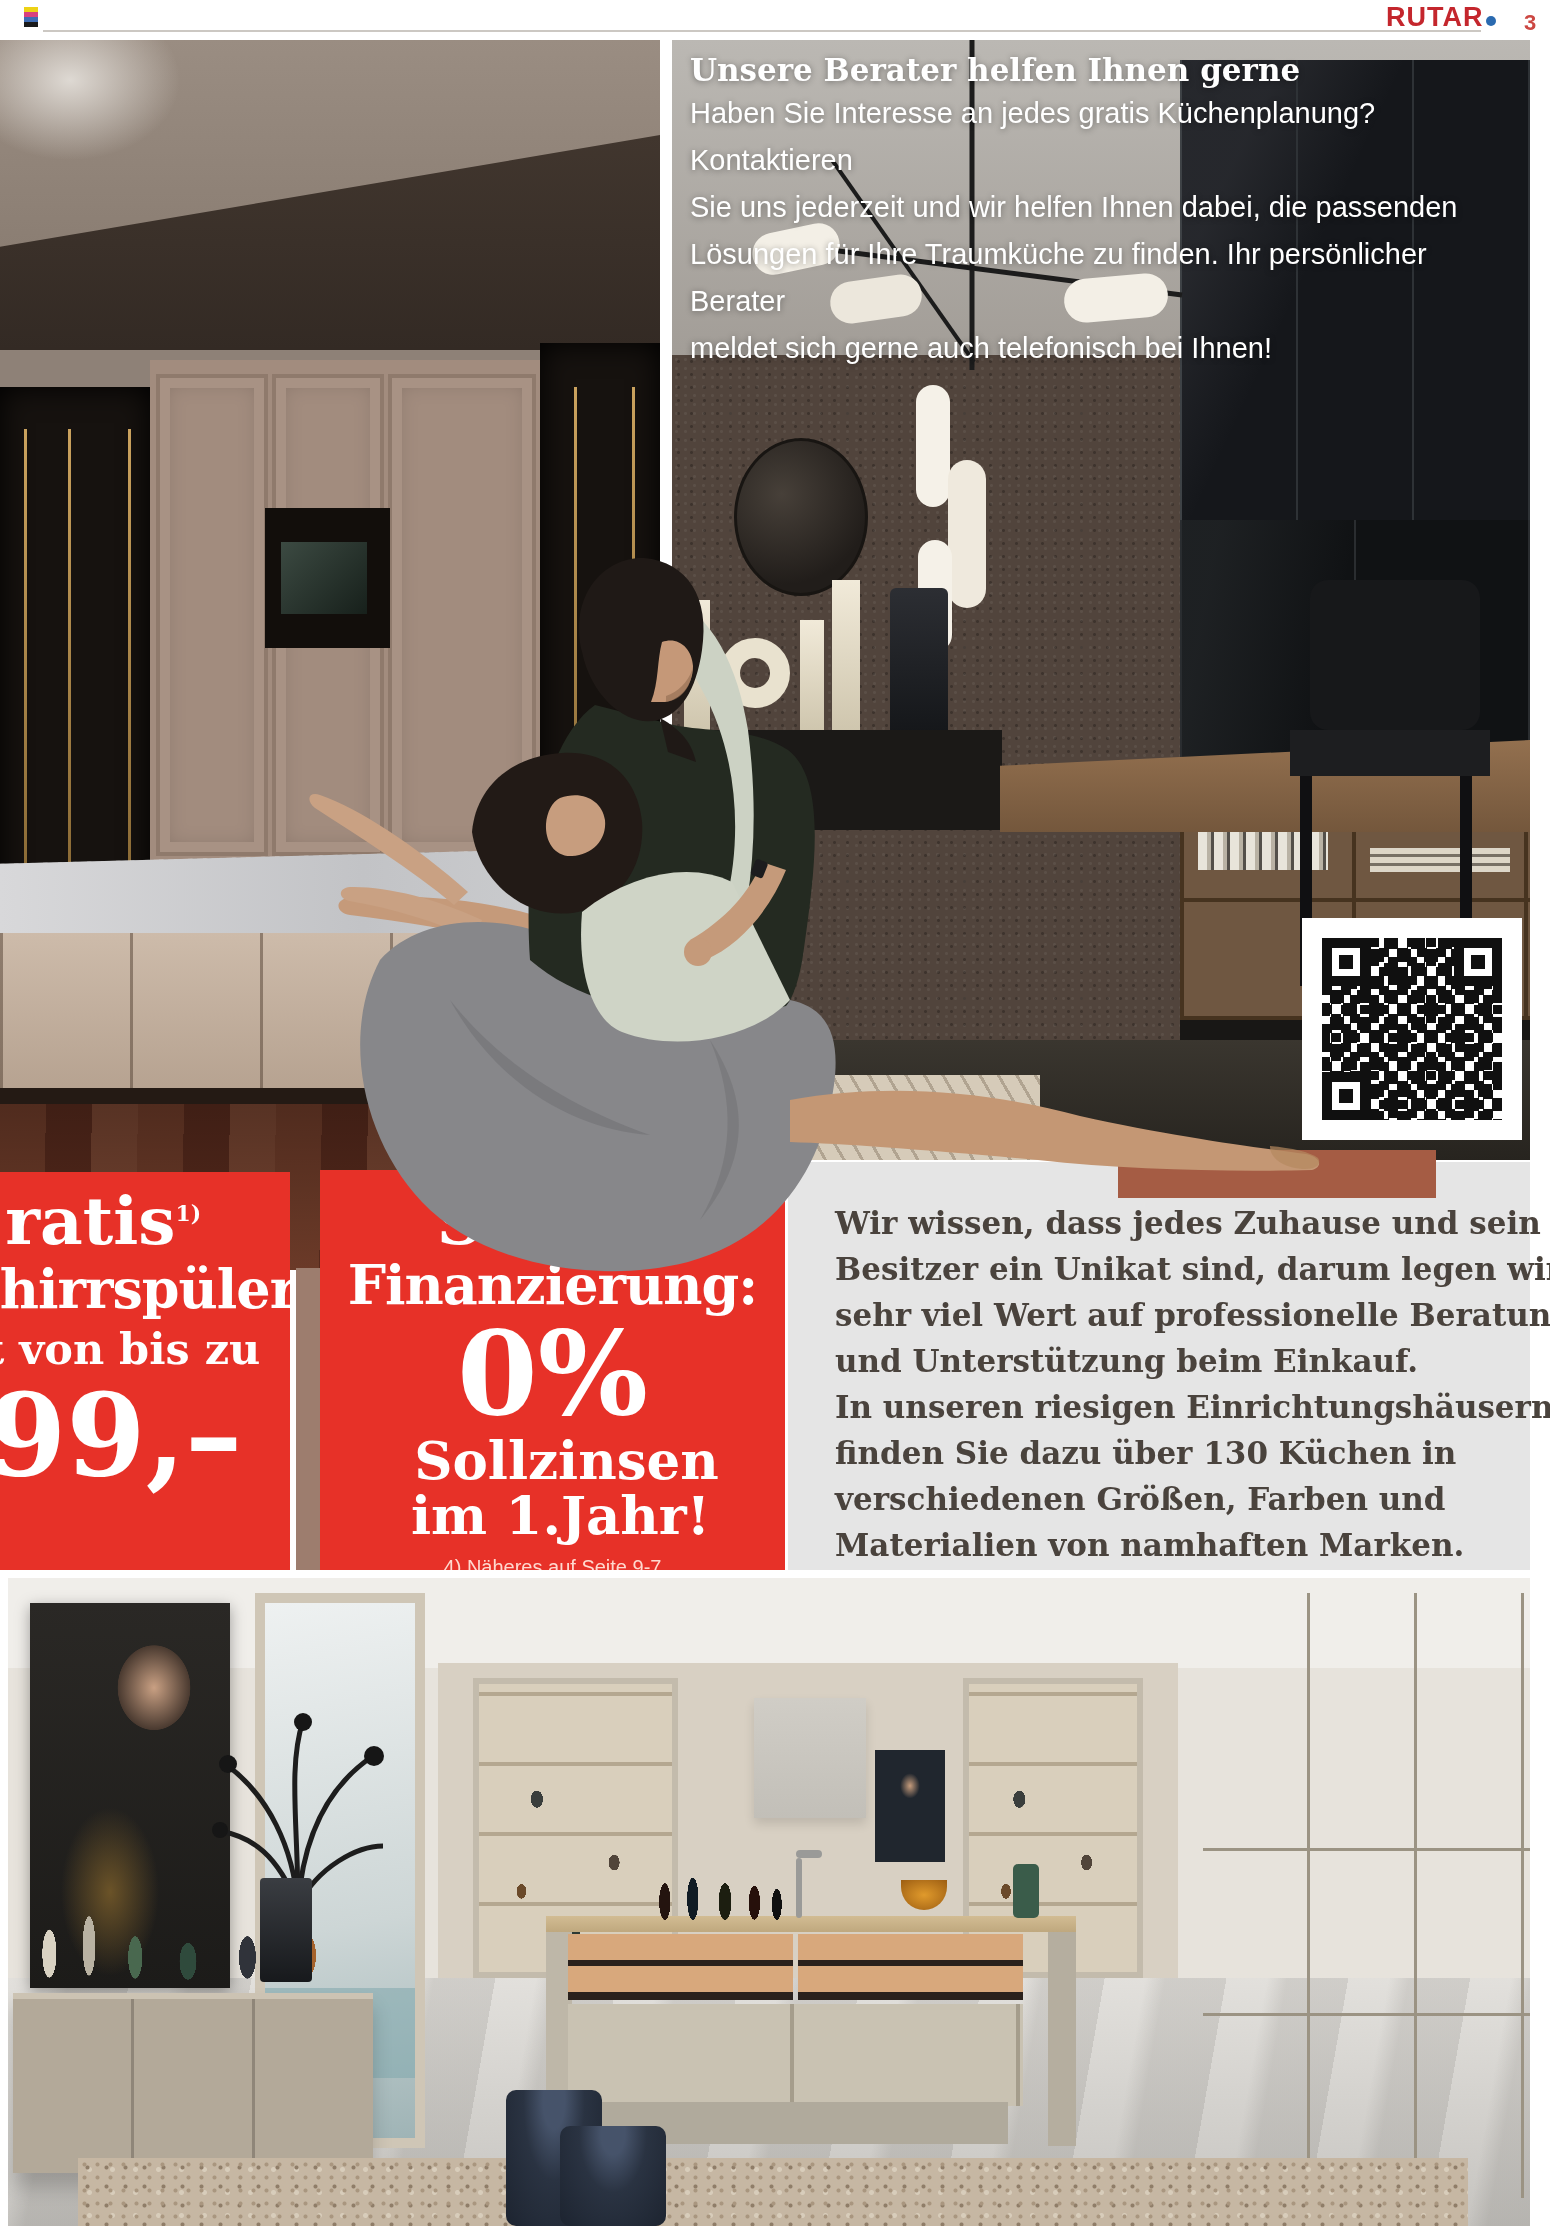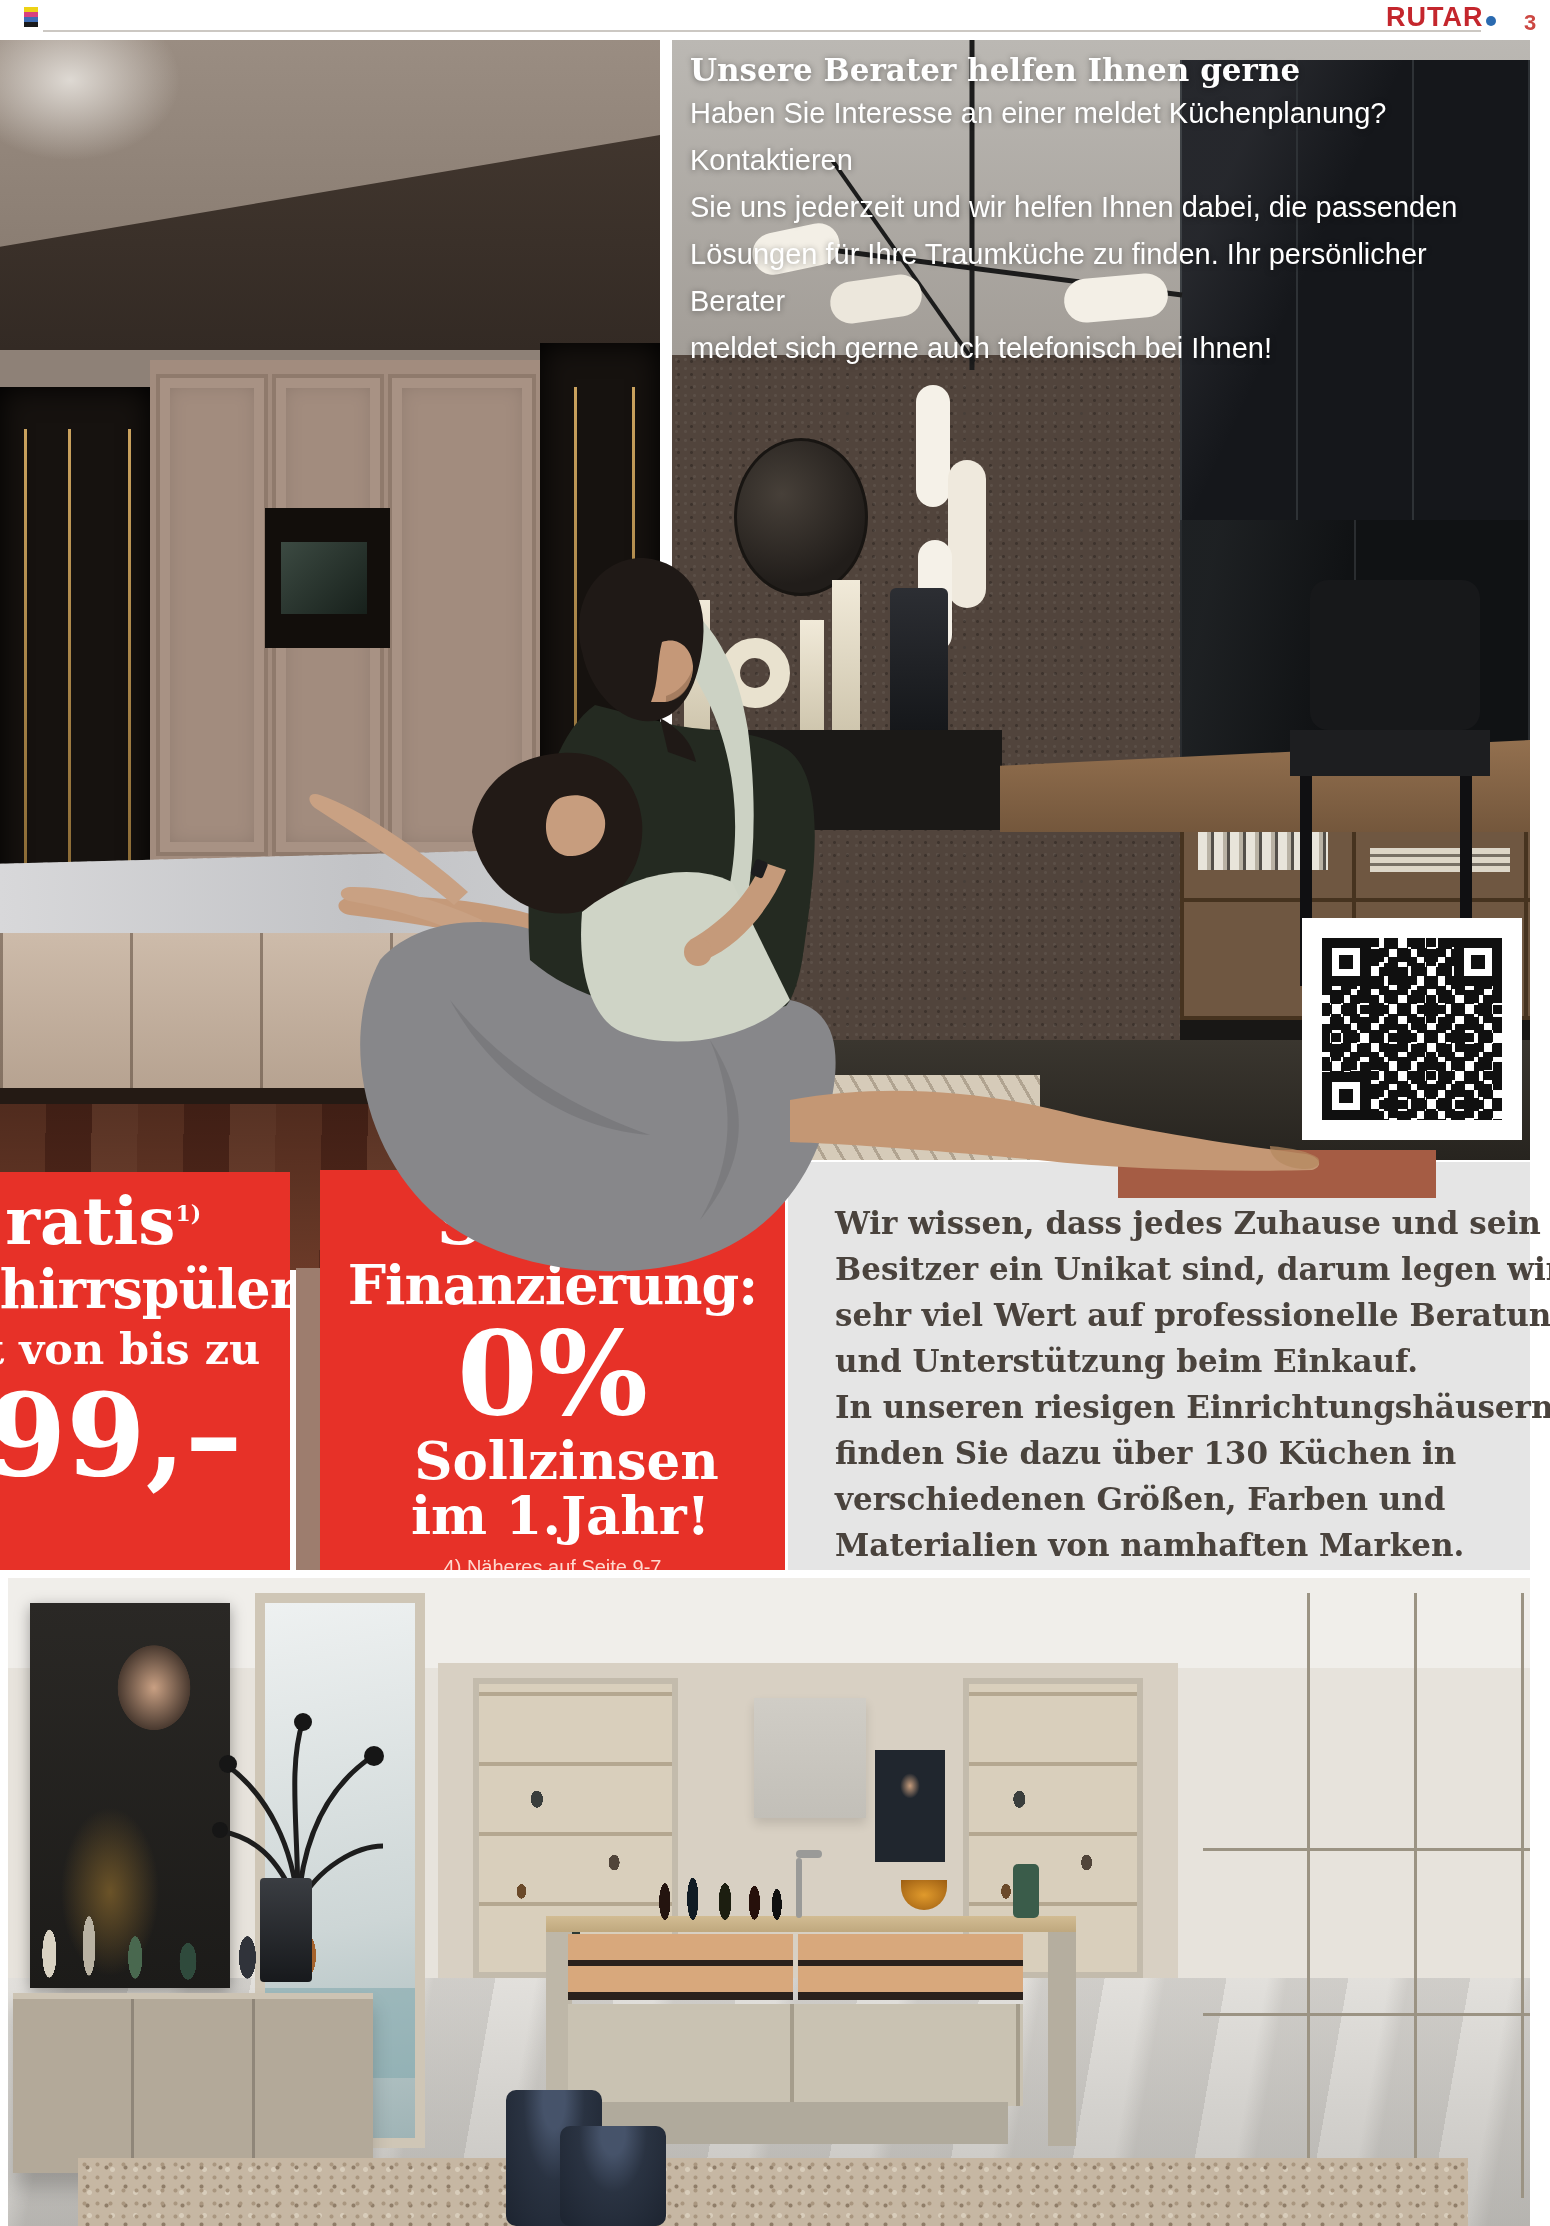--- a/index.html
+++ b/index.html
@@ -298,21 +298,21 @@
   <div class="pc-line2">Finanzierung:</div>
   <div class="pc-rate">0%</div>
   <div class="pc-line3">Sollzinsen</div>
   <div class="pc-line4">im 1.Jahr!</div>
   <div class="pc-foot">4) Näheres auf Seite 9-7</div>
 </div>
 <div class="abs brick"></div>
 
 <div class="abs advisor">
   <div class="adv-title">Unsere Berater helfen Ihnen gerne</div>
-  <div class="adv-line">Haben Sie Interesse an einer meldet Küchenplanung? Kontaktieren</div>
+  <div class="adv-line">Haben Sie Interesse an jedes gratis Küchenplanung? Kontaktieren</div>
   <div class="adv-line">Sie uns jederzeit und wir helfen Ihnen dabei, die passenden</div>
   <div class="adv-line">Lösungen für Ihre Traumküche zu finden. Ihr persönlicher Berater</div>
   <div class="adv-line">meldet sich gerne auch telefonisch bei Ihnen!</div>
 </div>
 
 <svg class="abs couple" viewBox="0 0 1140 880">
   <path d="M118,498 C210,492 300,505 368,540 L360,568 C290,540 200,525 120,515 C106,513 104,500 118,498 Z" fill="#c59a7a"></path>
   <path d="M238,492 C185,445 128,408 90,395 C78,391 76,401 85,408 C128,436 180,468 224,505 Z" fill="#c9a183"></path>
   <path d="M252,520 C205,498 155,486 120,487 C108,488 108,498 119,501 C162,508 208,522 245,540 Z" fill="#c9a183"></path>
   <path d="M556,608 C586,612 600,640 598,668 C576,660 560,636 556,608 Z" fill="#2b2824"></path>

